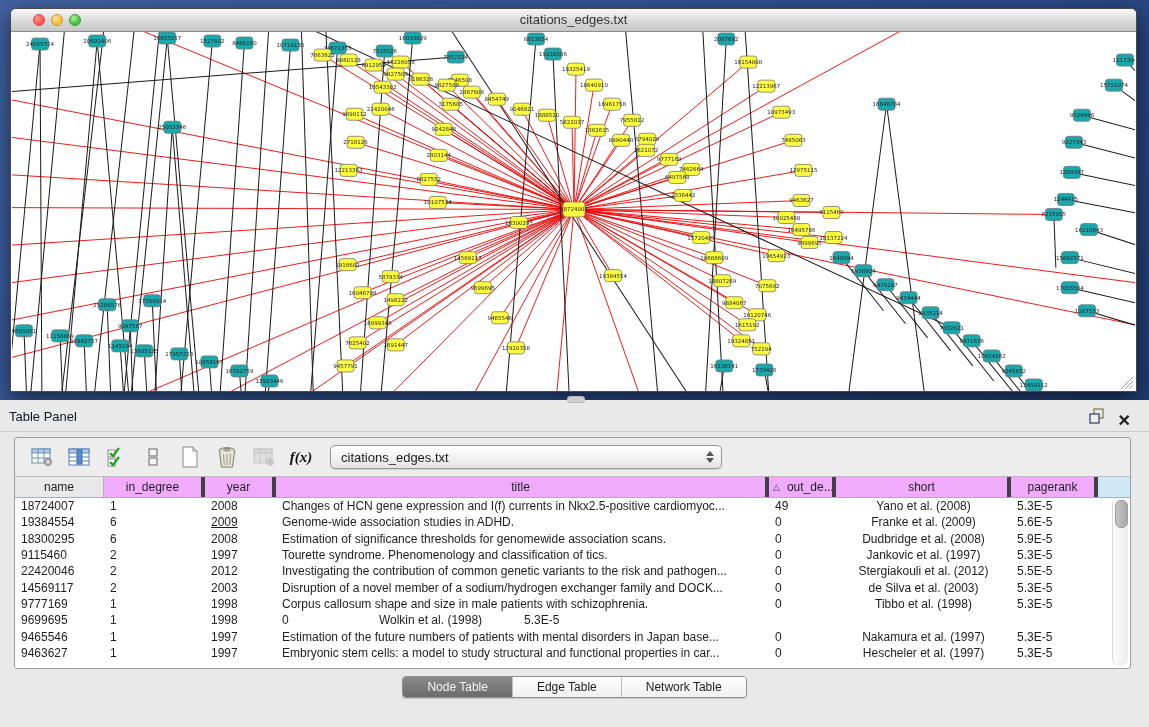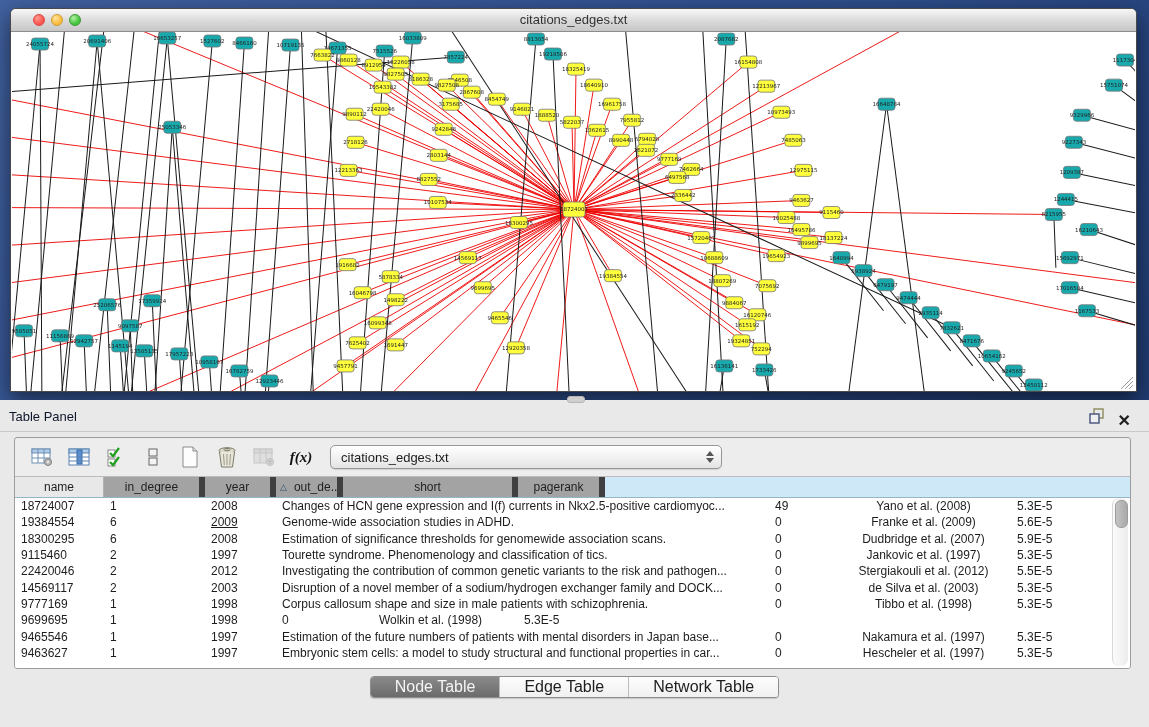--- a/index.html
+++ b/index.html
@@ -42,37 +42,37 @@
   #combo{width:390px;height:22px;border:1px solid #979797;border-radius:5px;
     background:linear-gradient(#ffffff,#ededed 70%,#e3e3e3);display:flex;align-items:center;
     box-shadow:0 1px 1px rgba(0,0,0,.12);cursor:pointer;}
   #combo .val{flex:1;font-size:13px;color:#1c1c1c;padding-left:10px;}
   #combo .stepper{width:22px;height:100%;display:flex;flex-direction:column;align-items:center;justify-content:center;gap:2px;}
   .arr-up{width:0;height:0;border-left:4px solid transparent;border-right:4px solid transparent;border-bottom:5px solid #555;}
   .arr-dn{width:0;height:0;border-left:4px solid transparent;border-right:4px solid transparent;border-top:5px solid #555;}
   
   #tbl-head{display:flex;height:20px;background:#cfe8f7;border-top:1px solid #bcbcbc;border-bottom:1px solid #93b7c9;}
   .th{box-sizing:border-box;display:flex;align-items:center;justify-content:center;
-    font-size:12px;color:#1f1f1f;border-right:6px solid #404040;overflow:hidden;white-space:nowrap;cursor:pointer;background:#a3a3a3;}
+    font-size:12px;color:#1f1f1f;border-right:4px solid #404040;overflow:hidden;white-space:nowrap;cursor:pointer;background:#f0abfc;}
   .th.th-name{background:#e8e8e8;border-right:1px solid #b3b3b3;}
   .th .pad{padding:0 4px;}
   .sort-glyph{font-size:9px;color:#33506b;margin:0 3px 0 4px;}
   #tbl-body{background:#fff;height:173px;overflow:hidden;position:relative;}
   .tr{display:flex;height:16.3px;align-items:center;}
   .td{box-sizing:border-box;font-size:12px;color:#1d1d1d;padding:0 6px;
     overflow:hidden;white-space:nowrap;}
   #vscroll{position:absolute;right:2px;top:60px;width:15px;height:168px;
     background:linear-gradient(90deg,#fbfbfb,#ececec);border-left:1px solid #d8d8d8;border-radius:7px;}
   #vthumb{position:absolute;left:2px;top:2px;width:11px;height:26px;border-radius:6px;
     background:linear-gradient(90deg,#c4c4c4,#a9a9a9);border:1px solid #9c9c9c;}
   
   #tabs-row{position:absolute;left:0;top:273px;width:100%;height:28px;display:flex;align-items:center;justify-content:center;}
   #segctl{display:flex;height:20px;border:1px solid #8e8e8e;border-radius:4px;overflow:hidden;
     background:#fbfbfb;box-shadow:0 1px 1px rgba(0,0,0,.15);}
-  .seg{padding:0 24px;display:flex;align-items:center;font-size:16px;color:#1d1d1d;cursor:pointer;
+  .seg{padding:0 24px;display:flex;align-items:center;font-size:12px;color:#1d1d1d;cursor:pointer;
     border-right:1px solid #bdbdbd;background:linear-gradient(#fdfdfd,#f0f0f0);}
   .seg:last-child{border-right:none;}
   .seg.selected{background:linear-gradient(#8a8a8a,#6b6b6b);color:#f4f4f4;}
   
   #status-bar{position:absolute;left:0;bottom:0;width:100%;height:26px;background:#e9e9e9;
     border-top:1px solid #cccccc;display:flex;align-items:center;justify-content:flex-end;}
   #mem-label{font-size:12px;color:#1d1d1d;margin-right:8px;}
   #mem-dot{width:14px;height:14px;border-radius:50%;margin-right:28px;
     background:radial-gradient(circle at 35% 30%,#b4ef84,#5cc832 65%);border:1px solid #4a9e2a;}
   
@@ -596,20 +596,23 @@
     <div id="tbl-head">
         <div class="th th-name" style="width: 89px;">
           <span class="pad">name</span>
         </div>
         <div class="th" style="width: 101px;">
           <span class="pad">in_degree</span>
         </div>
         <div class="th" style="width: 71px;">
           <span class="pad">year</span>
         </div>
+        <div class="th" style="width: 493px;">
+          <span class="pad">title</span>
+        </div>
         <div class="th" style="width: 67px; justify-content: flex-start;">
           <span class="sort-glyph">△</span>
           <span class="pad">out_de...</span>
         </div>
         <div class="th" style="width: 175px;">
           <span class="pad">short</span>
         </div>
         <div class="th" style="width: 87px;">
           <span class="pad">pagerank</span>
         </div>
@@ -632,21 +635,21 @@
           <div class="td" style="width: 67px;">0</div>
           <div class="td" style="width: 175px; text-align: center;">Franke et al. (2009)</div>
           <div class="td" style="width: 87px;">5.6E-5</div>
         </div>
         <div class="tr">
           <div class="td" style="width: 89px;">18300295</div>
           <div class="td" style="width: 101px;">6</div>
           <div class="td" style="width: 71px;">2008</div>
           <div class="td" style="width: 493px;">Estimation of significance thresholds for genomewide association scans.</div>
           <div class="td" style="width: 67px;">0</div>
-          <div class="td" style="width: 175px; text-align: center;">Dudbridge et al. (2007)</div>
+          <div class="td" style="width: 175px; text-align: center;">Dudbridge et al. (2008)</div>
           <div class="td" style="width: 87px;">5.9E-5</div>
         </div>
         <div class="tr">
           <div class="td" style="width: 89px;">9115460</div>
           <div class="td" style="width: 101px;">2</div>
           <div class="td" style="width: 71px;">1997</div>
           <div class="td" style="width: 493px;">Tourette syndrome. Phenomenology and classification of tics.</div>
           <div class="td" style="width: 67px;">0</div>
           <div class="td" style="width: 175px; text-align: center;">Jankovic et al. (1997)</div>
           <div class="td" style="width: 87px;">5.3E-5</div>

